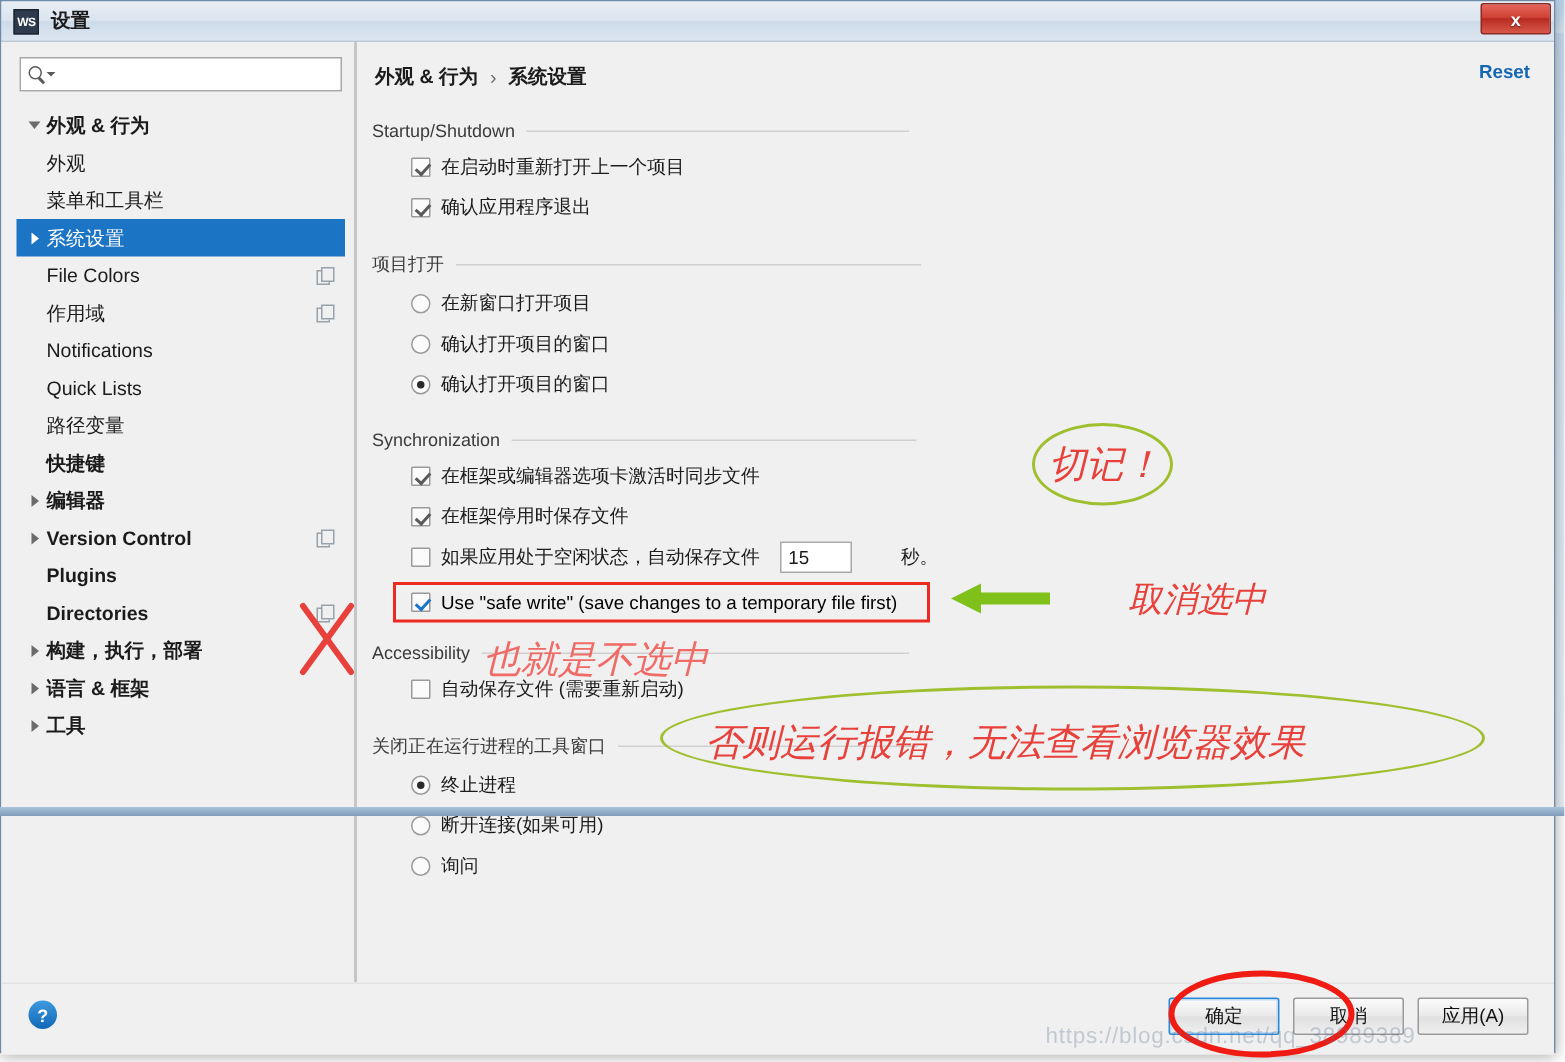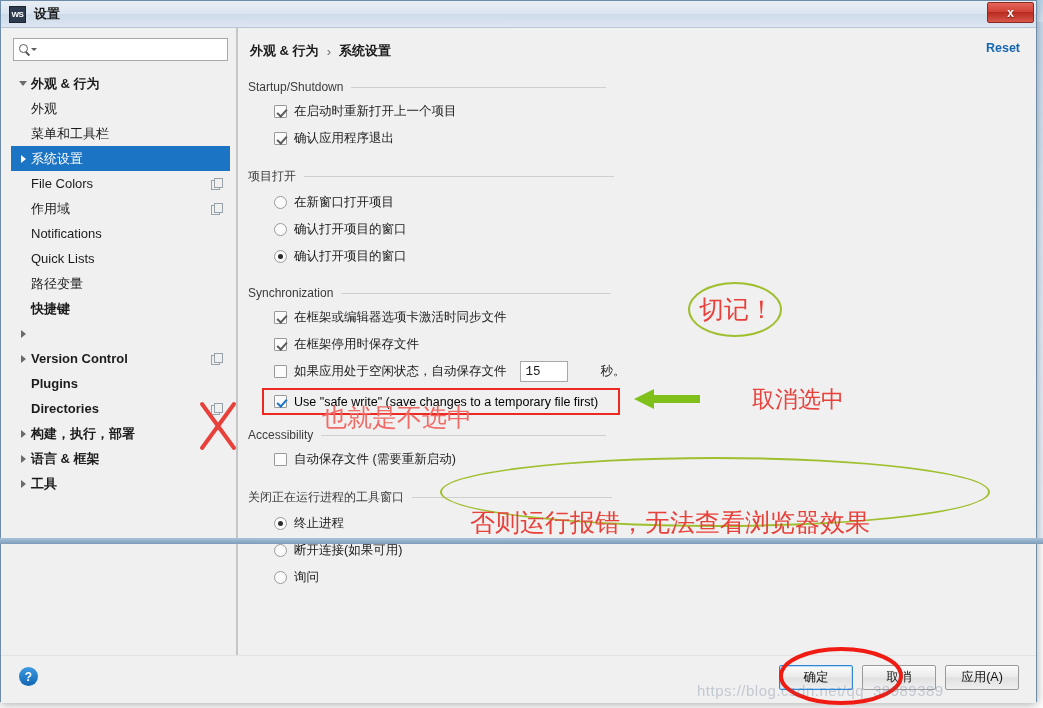--- a/index.html
+++ b/index.html
@@ -212,21 +212,21 @@
     width: 13px; height: 13px; flex: 0 0 13px; border-radius: 50%;
     border: 1px solid #9a9a9a; background: #fbfbfb; position: relative; cursor: pointer;
   }
   .rb.checked:after {
     content: ""; position: absolute; left: 3px; top: 3px;
     width: 5px; height: 5px; border-radius: 50%; background: #2b2b2b;
   }
   .num-field {
     width: 48px; height: 21px; border: 1px solid #a8a8a8; background: #fff;
     font-size: 12.5px; color: #1b1b1b; padding: 0 5px;
-    font-family: Liberation Mono, monospace; margin-left: 6px; outline: none;
+    font-family: Liberation Sans, sans-serif; margin-left: 6px; outline: none;
   }
   .unit { margin-left: 26px; font-size: 12.5px; }
 
   .safe-write-row {
     position: relative;
     margin-left: 14px;
     margin-top: 3px;
     width: 358px; height: 27px;
     border: 2px solid #ec2a22;
     display: flex; align-items: center; gap: 7px;
@@ -266,20 +266,21 @@
     border: 1px solid #2f87d8;
     box-shadow: inset 0 0 0 1px #bcd9f2;
   }
 
   
   .anno { position: absolute; pointer-events: none; }
   .anno-text {
     color: #e8403a;
     font-family: "Liberation Serif", "DejaVu Serif", serif;
     white-space: nowrap;
+    font-style: italic;
   }
   .ellipse {
     border: 2px solid #9fbf2f; border-radius: 50%;
   }
   .watermark {
     position: absolute; left: 697px; top: 682px;
     font-size: 15px; color: rgba(90,110,140,.30);
     letter-spacing: .5px; white-space: nowrap;
     font-family: "Liberation Sans", sans-serif;
   }
@@ -370,20 +371,21 @@
                 <span class="lbl">路径变量</span>
               </div>
               <div class="tree-item lvl0 bold">
                 <span class="arrow"></span>
                 <span class="lbl">快捷键</span>
               </div>
               <div class="tree-item lvl0 bold">
                 <span class="arrow">
                   <span class="chev"></span>
                 </span>
+                <span class="lbl">编辑器</span>
               </div>
               <div class="tree-item lvl0 bold">
                 <span class="arrow">
                   <span class="chev"></span>
                 </span>
                 <span class="lbl">Version Control</span>
                 <span class="copy-icon"></span>
               </div>
               <div class="tree-item lvl0 bold">
                 <span class="arrow"></span>
@@ -536,24 +538,24 @@
 
   <div class="anno ellipse" style="left:688px; top:282px; width:94px; height:55px;"></div>
   <div class="anno anno-text" style="left:699px; top:293px; font-size:25px;">切记！</div>
 
   <svg class="anno" style="left:634px; top:385px; width:72px; height:28px;">
     <polygon points="0,14 20,4 20,10 66,10 66,18 20,18 20,24" fill="#7fc11a"></polygon>
   </svg>
 
   <div class="anno anno-text" style="left:752px; top:384px; font-size:23px;">取消选中</div>
 
-  <div class="anno anno-text" style="left:322px; top:401px; font-size:25px; color:#f06b66;">也就是不选中</div>
+  <div class="anno anno-text" style="left:322px; top:423px; font-size:25px; color:#f06b66;">也就是不选中</div>
 
   <div class="anno ellipse" style="left:440px; top:457px; width:550px; height:70px;"></div>
-  <div class="anno anno-text" style="left:470px; top:506px; font-size:25px;">否则运行报错，无法查看浏览器效果</div>
+  <div class="anno anno-text" style="left:470px; top:478px; font-size:25px;">否则运行报错，无法查看浏览器效果</div>
 
   <svg class="anno" style="left:777px; top:645px; width:128px; height:62px;">
     <ellipse cx="64" cy="31" rx="60" ry="27" fill="none" stroke="#f01c14" stroke-width="4"></ellipse>
   </svg>
 
   <div class="watermark">https://blog.csdn.net/qq_38989389</div>
 
   <div class="outer-frame-bottom"></div>
 </div>
 

